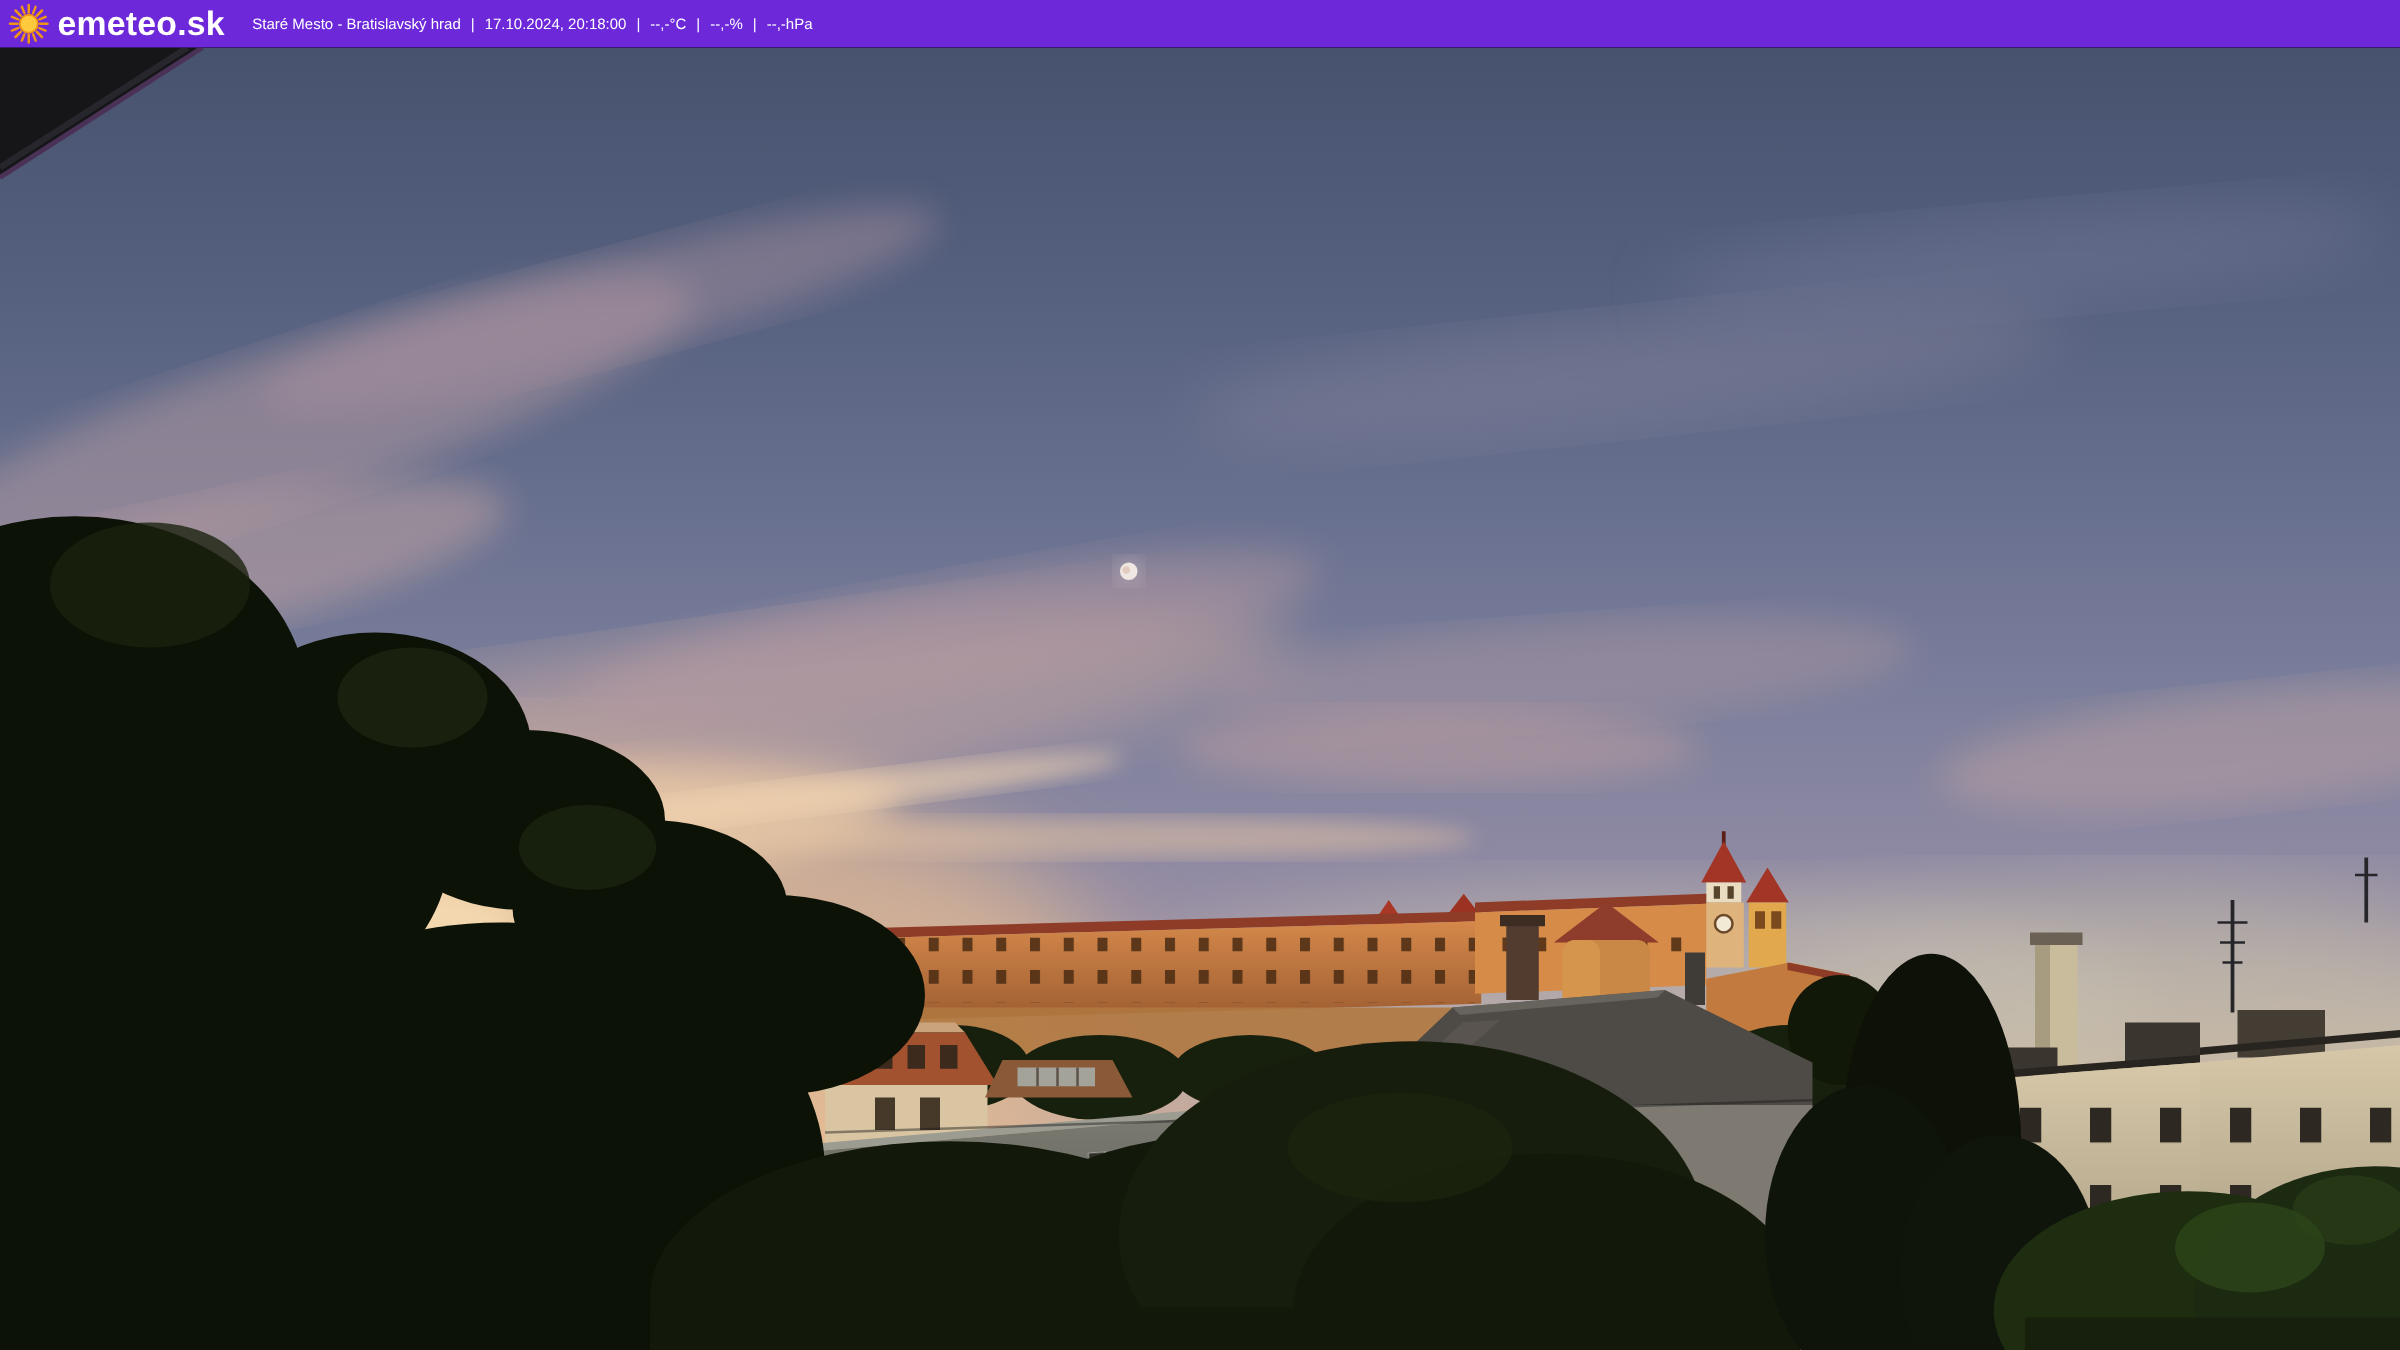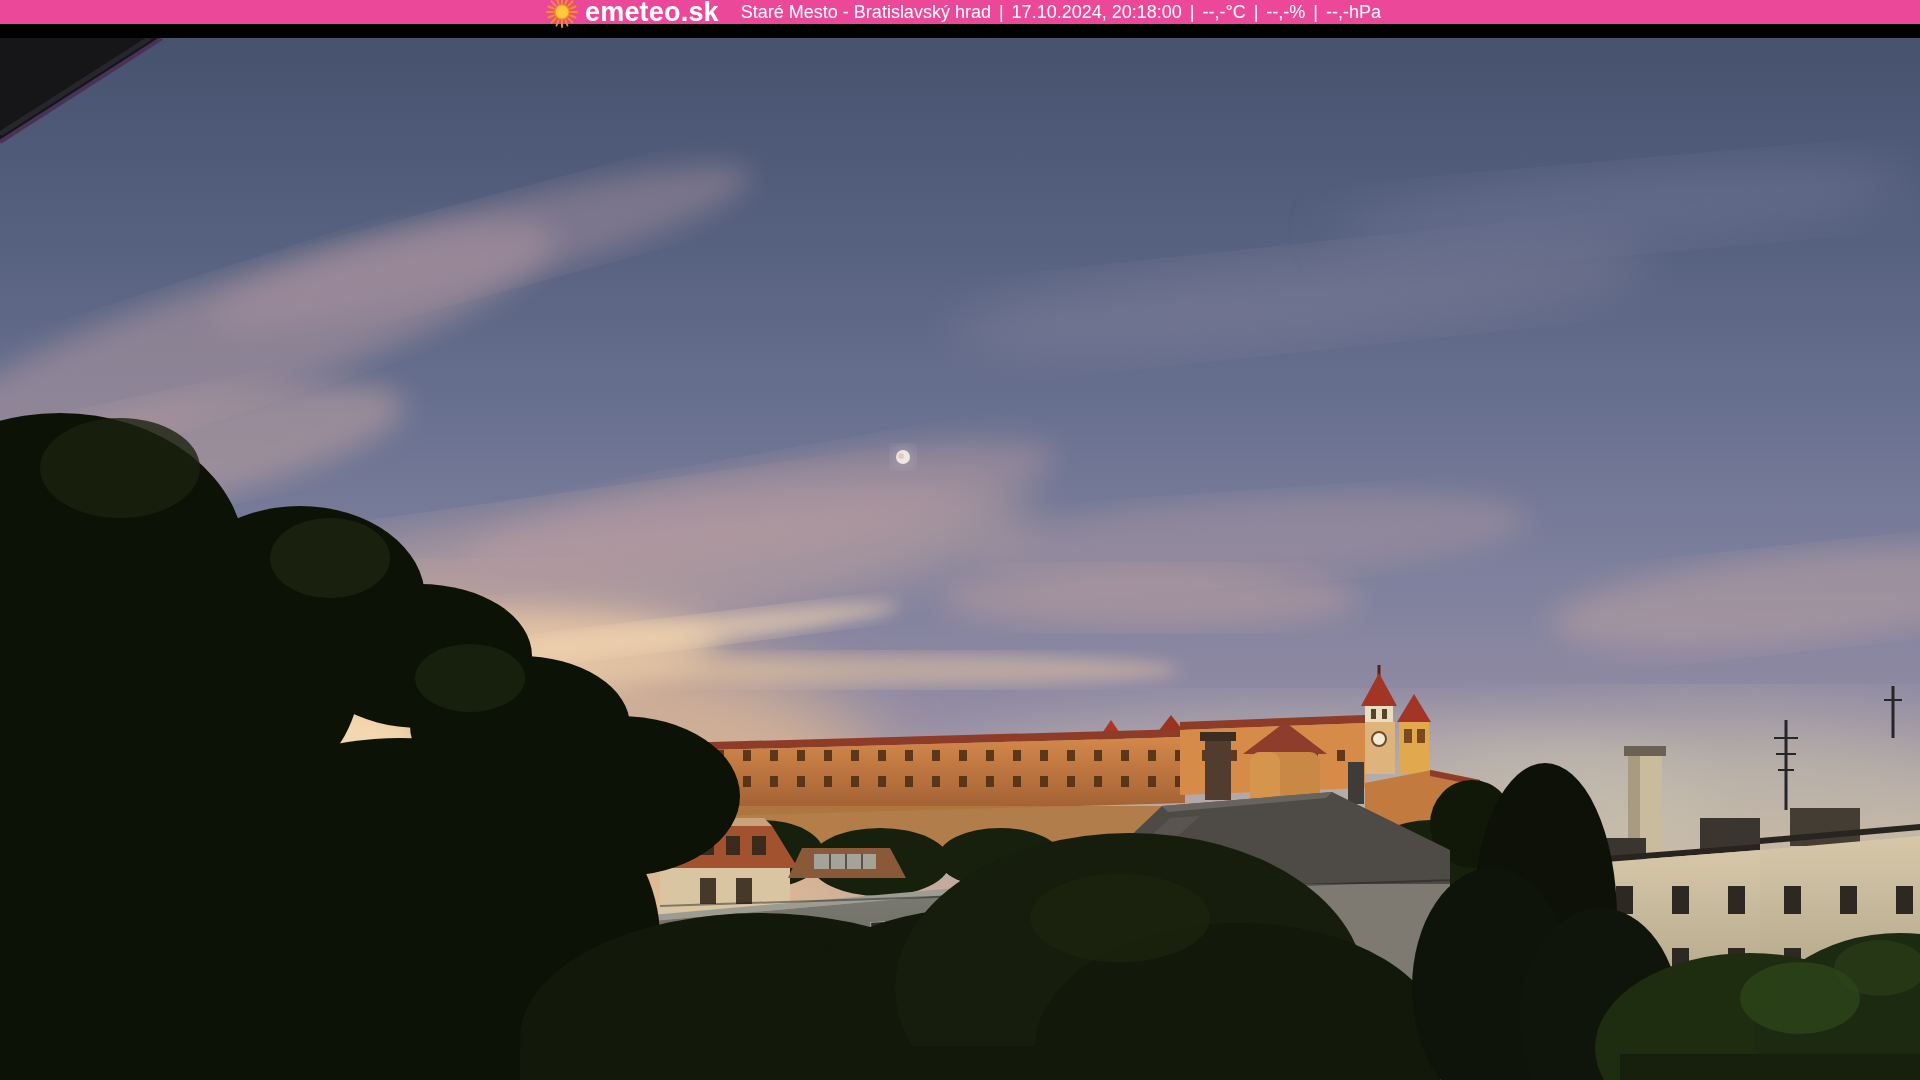--- a/index.html
+++ b/index.html
@@ -1,24 +1,24 @@
 <!DOCTYPE html>
 <html><head>
 <meta charset="utf-8">
 <style>
   html,body{margin:0;padding:0;background:#000;width:1920px;height:1080px;overflow:hidden;
             font-family:"Liberation Sans",sans-serif;}
   #stage{position:relative;width:1920px;height:1080px;background:#000;}
 
   
-  #topbar{position:absolute;left:0;top:0;width:1920px;height:24px;background:#ec4899;
-          display:flex;align-items:center;z-index:30;justify-content:center;}
+  #topbar{position:absolute;left:0;top:0;width:1920px;height:38px;background:#6d28d9;
+          display:flex;align-items:center;z-index:30;}
   #topbar .sun{width:34px;height:34px;margin-left:6px;flex:0 0 auto;}
   #topbar .logo{color:#fff;font-size:27px;font-weight:600;letter-spacing:.2px;margin-left:6px;}
-  #topbar .status{color:#fff;font-size:18px;margin-left:22px;display:flex;align-items:center;
+  #topbar .status{color:#fff;font-size:12px;margin-left:22px;display:flex;align-items:center;
                   white-space:pre;}
   #topbar .sep{margin:0 8px;color:#fff;}
 
   
   #scene{position:absolute;left:0;top:38px;width:1920px;height:1042px;overflow:hidden;}
   #scene svg{display:block;}
 
   
   .osd-clip{position:absolute;top:0;height:14px;overflow:hidden;z-index:20;}
   .osd-text{font-family:"DejaVu Sans Mono",monospace;font-weight:bold;font-size:33px;

